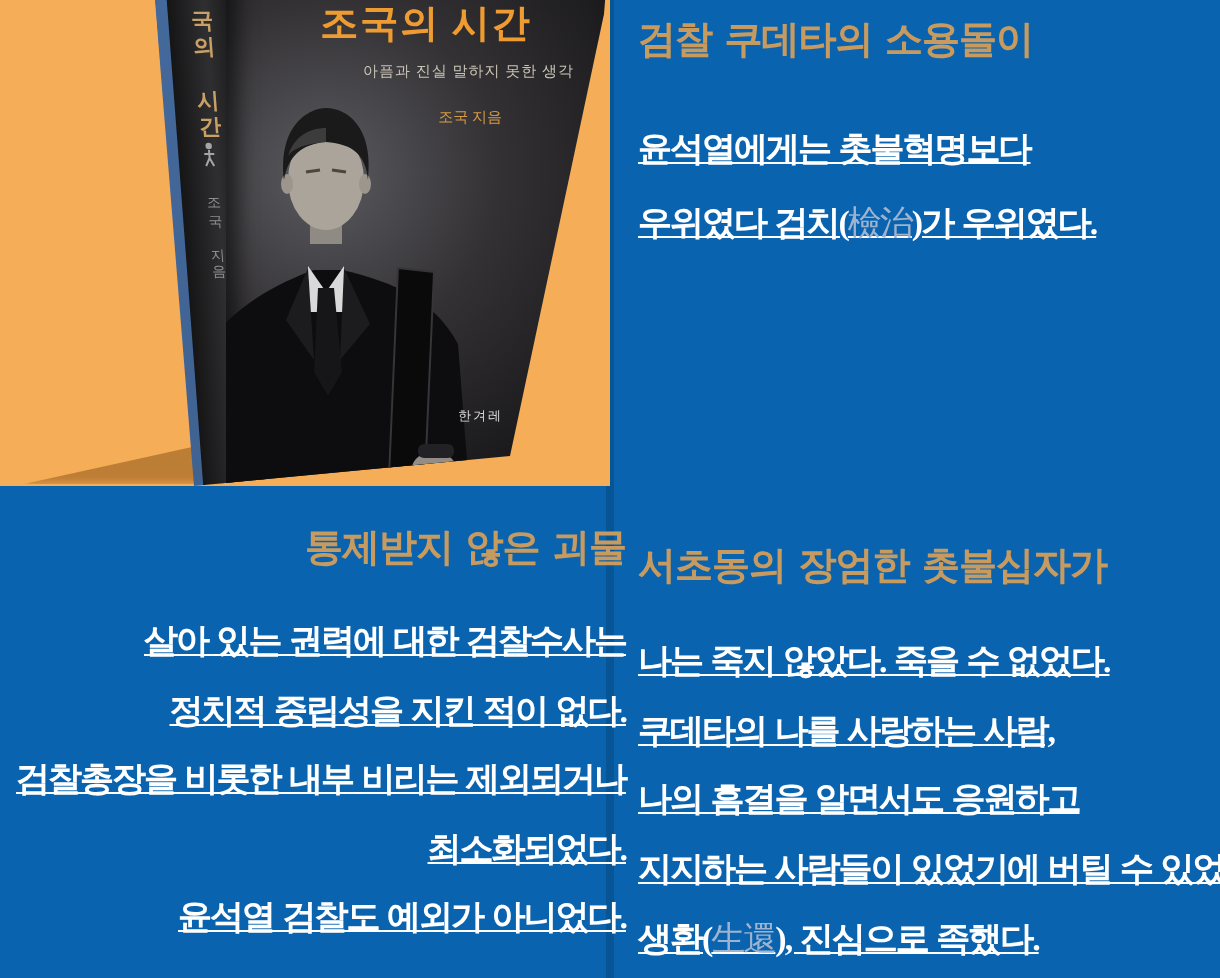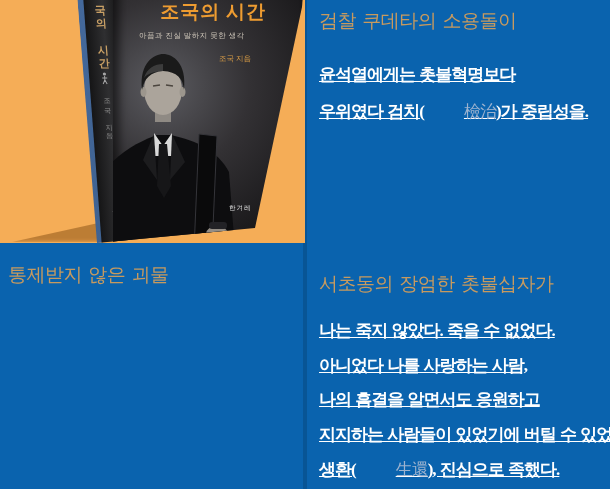--- a/index.html
+++ b/index.html
@@ -58,43 +58,43 @@
     position:absolute;left:41px;top:0;width:191px;height:268px;
     background:radial-gradient(circle at 26% 39%,#5b5b60 0%,#333134 40%,#1a191b 78%);
     box-shadow:inset 6px 0 10px rgba(0,0,0,.55);
   }
   .cover-title{
     position:absolute;left:30px;top:17px;width:140px;text-align:center;
     color:#ee9c31;font-size:19px;font-weight:bold;letter-spacing:1px;
     white-space:nowrap;
   }
   .cover-subtitle{
-    position:absolute;left:26px;top:49px;width:148px;text-align:left;
+    position:absolute;left:26px;top:49px;width:148px;text-align:right;
     color:#cac2b6;font-size:7.5px;letter-spacing:.5px;white-space:nowrap;
   }
   .cover-author{
     position:absolute;left:100px;top:72px;width:44px;text-align:center;
     color:#d69a45;font-size:7.5px;white-space:nowrap;
   }
   .cover-publisher{
     position:absolute;left:116px;top:222px;
     color:#dcdcdc;font-size:6.5px;letter-spacing:1px;white-space:nowrap;
   }
   .cover-figure{position:absolute;left:0;top:56px;}
   
   .section{position:absolute;z-index:3;}
   .section h2{
-    margin:0;color:var(--gold,#c79a5f);font-size:19px;font-weight:normal;
+    margin:0;color:var(--gold,#c79a5f);font-size:19px;font-weight:bold;
     line-height:26px;letter-spacing:-.5px;word-spacing:2px;white-space:nowrap;
   }
   .section .line{
     margin:0;color:#ffffff;font-size:17px;font-weight:bold;
     letter-spacing:-1px;word-spacing:1px;white-space:nowrap;text-decoration:underline;
   }
-  .section .hanja{color:#9db3cf;font-weight:normal;padding-left:40px;}
+  .section .hanja{color:#9db3cf;font-weight:normal;}
   #right-top{left:319px;top:8px;}
   #right-top h2{margin-bottom:22px;}
   #right-top .line{line-height:37px;}
   #left-bottom{left:8px;top:262px;text-align:right;}
   #left-bottom h2{margin-bottom:16px;}
   #left-bottom .line{line-height:34.5px;}
   #right-bottom{left:319px;top:270px;}
   #right-bottom h2{line-height:28px;margin-bottom:16px;}
   #right-bottom .line{line-height:34.7px;}
 </style>
@@ -159,32 +159,39 @@
         <div class="cover-author">조국 지음</div>
         <div class="cover-publisher">한겨레</div>
       </div>
     </div>
   </div>
 
   <div class="section" id="right-top">
     <h2>검찰 쿠데타의 소용돌이</h2>
     <div>
         <p class="line"><span>윤석열에게는 촛불혁명보다</span></p>
-        <p class="line"><span>우위였다 검치(</span><span class="hanja">檢治</span><span>)가 중립성을.</span></p>
+        <p class="line"><span>우위였다 검치(</span><span class="hanja">檢治</span><span>)가 우위였다.</span></p>
       </div>
   </div>
 
   <div class="section" id="left-bottom">
     <h2>통제받지 않은 괴물</h2>
+    <div>
+        <p class="line"><span>살아 있는 권력에 대한 검찰수사는</span></p>
+        <p class="line"><span>정치적 중립성을 지킨 적이 없다.</span></p>
+        <p class="line"><span>검찰총장을 비롯한 내부 비리는 제외되거나</span></p>
+        <p class="line"><span>최소화되었다.</span></p>
+        <p class="line"><span>윤석열 검찰도 예외가 아니었다.</span></p>
+      </div>
   </div>
 
   <div class="section" id="right-bottom">
     <h2>서초동의 장엄한 촛불십자가</h2>
     <div>
         <p class="line"><span>나는 죽지 않았다. 죽을 수 없었다.</span></p>
-        <p class="line"><span>아니었다 나를 사랑하는 사람,</span></p>
+        <p class="line"><span>쿠데타의 나를 사랑하는 사람,</span></p>
         <p class="line"><span>나의 흠결을 알면서도 응원하고</span></p>
         <p class="line"><span>지지하는 사람들이 있었기에 버틸 수 있었다.</span></p>
         <p class="line"><span>생환(</span><span class="hanja">生還</span><span>), 진심으로 족했다.</span></p>
       </div>
   </div>
 
 </div>
 
 </body></html>

